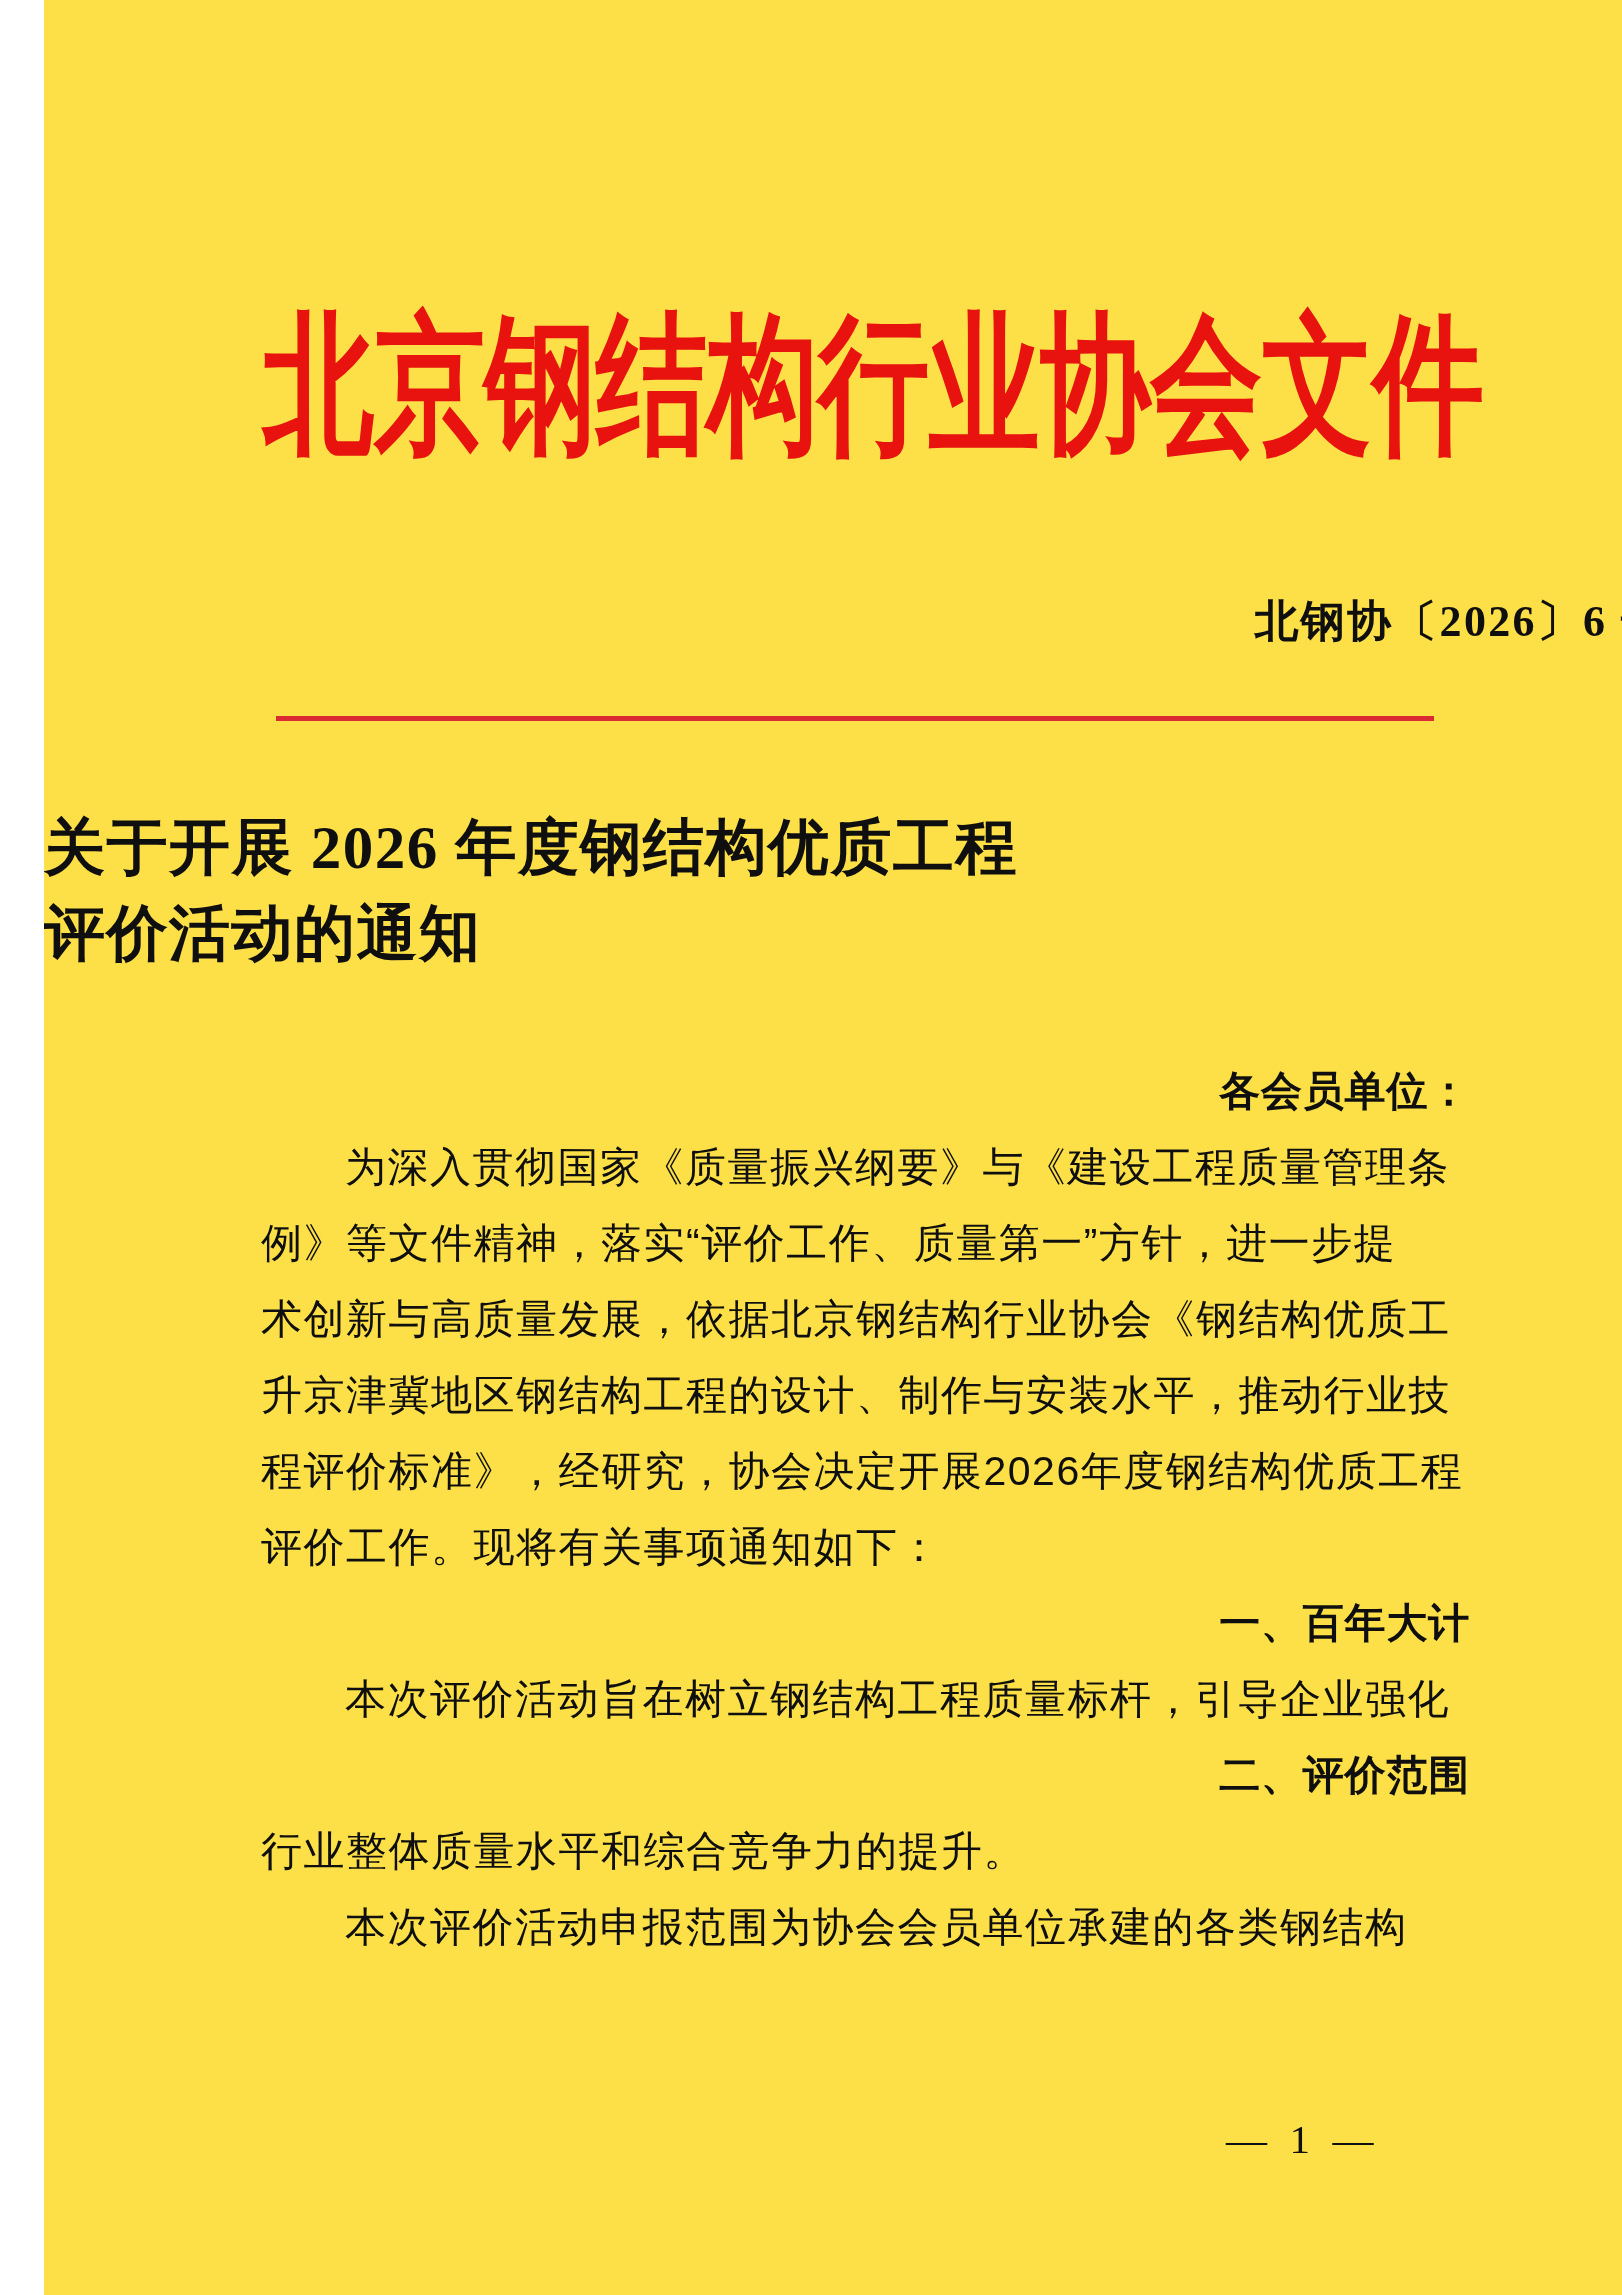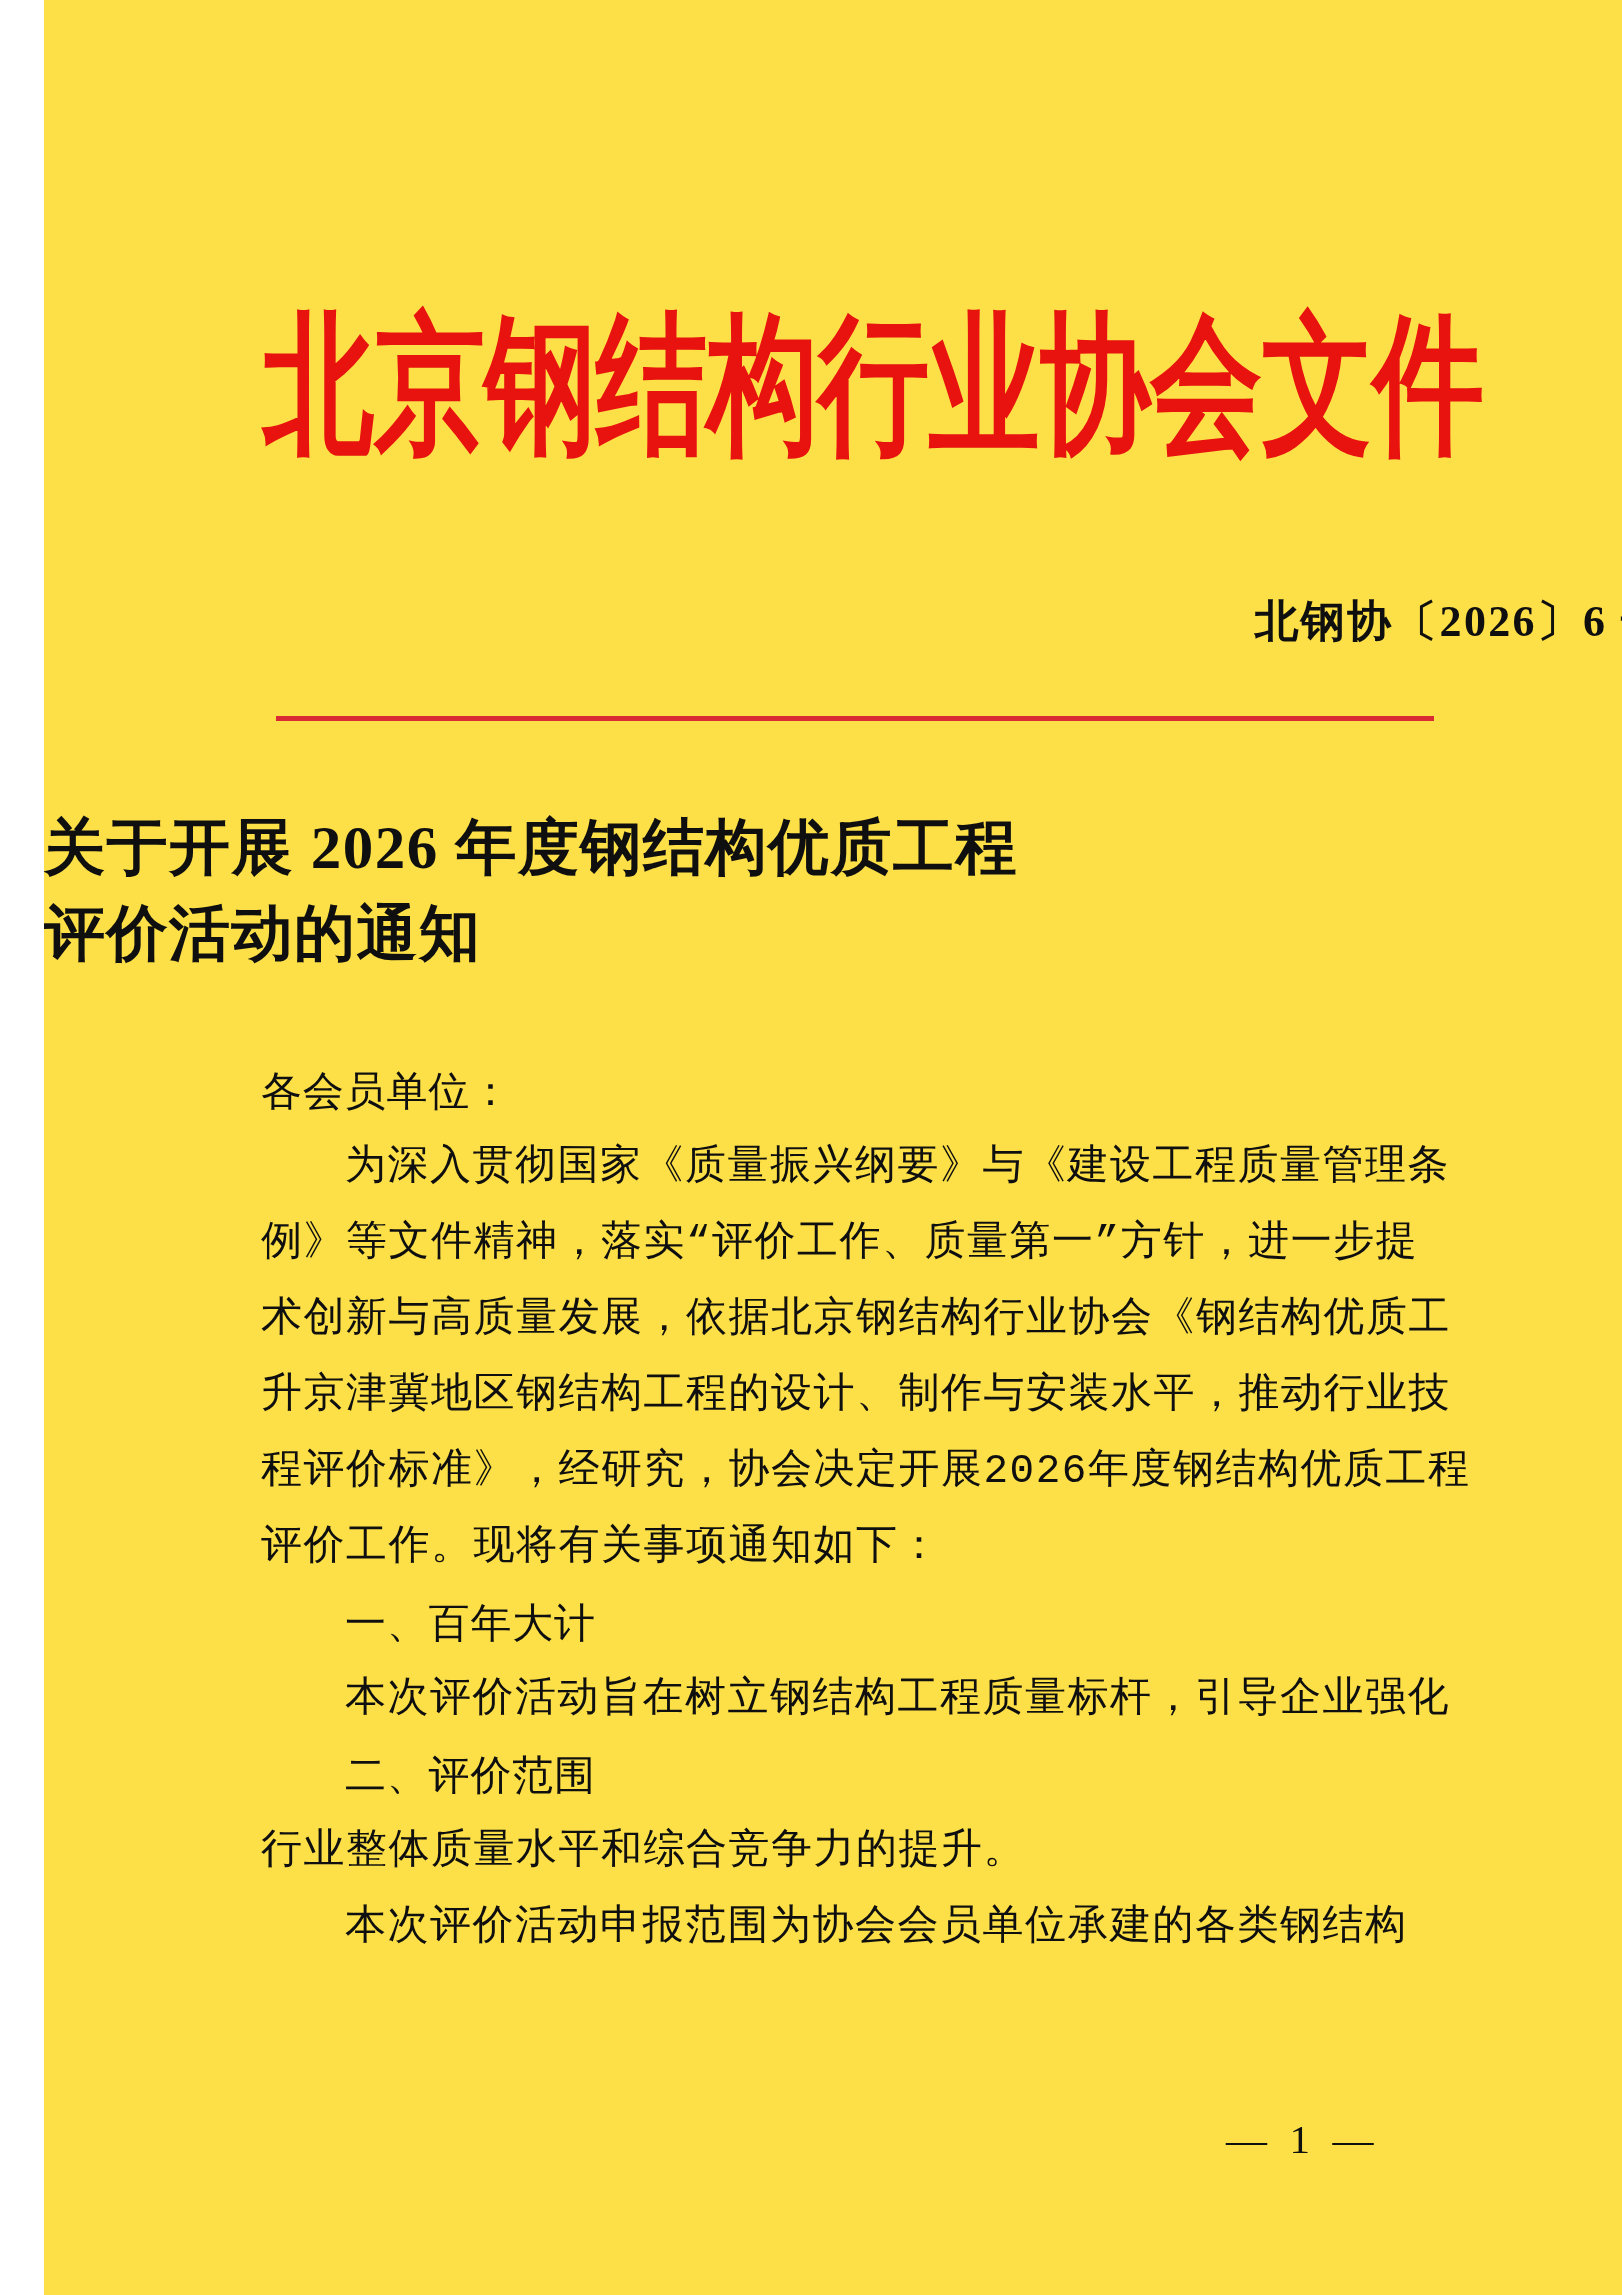--- a/index.html
+++ b/index.html
@@ -85,26 +85,27 @@
     left: 217px;
     width: 1209px;
   }
   .body-line {
     height: 76px;
     line-height: 76px;
     font-size: 41px;
     letter-spacing: 1.5px;
     white-space: nowrap;
     color: var(--ink);
-    font-family: Liberation Mono, monospace;
+    font-family: Liberation Sans, sans-serif;
   }
   .body-line.heading {
     font-family: "Liberation Sans", "DejaVu Sans", sans-serif;
-    font-weight: normal;
+    font-weight: bold;
     letter-spacing: 0.8px;
+    text-align: right;
   }
   .body-line.indent {
     padding-left: 84px;
   }
 
   
   .page-number {
     position: absolute;
     top: 2116px;
     left: 1182px;

